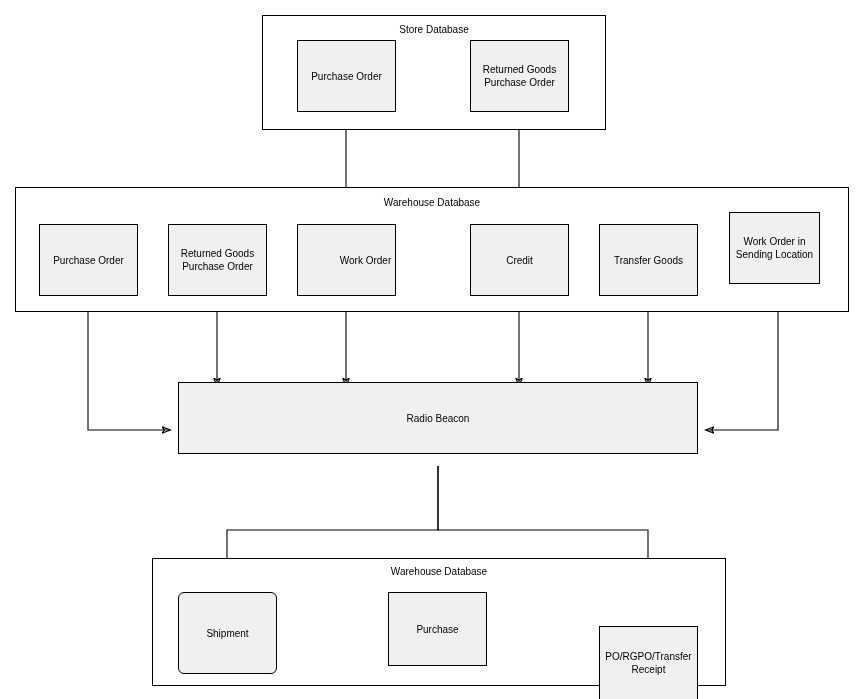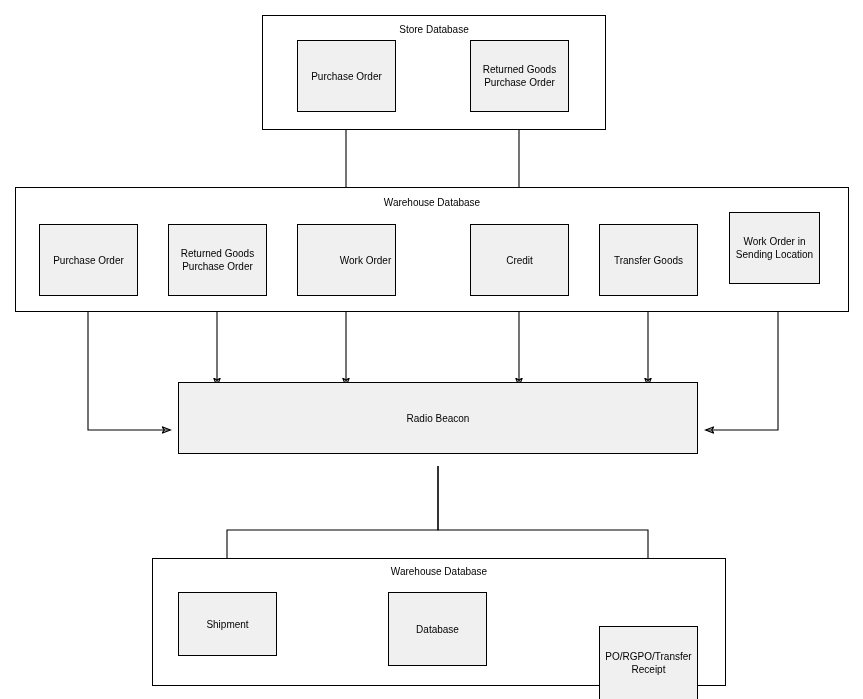--- a/index.html
+++ b/index.html
@@ -107,19 +107,19 @@
 Purchase Order</div>
       <div class="node" style="left: 39px; top: 224px; width: 99px; height: 72px; background: rgb(240, 240, 240); border-color: rgb(0, 0, 0);">Purchase Order</div>
       <div class="node" style="left: 168px; top: 224px; width: 99px; height: 72px; background: rgb(240, 240, 240); border-color: rgb(0, 0, 0);">Returned Goods
 Purchase Order</div>
       <div class="node" style="left: 297px; top: 224px; width: 99px; height: 72px; background: rgb(240, 240, 240); border-color: rgb(0, 0, 0); padding-left: 40px;">Work Order</div>
       <div class="node" style="left: 470px; top: 224px; width: 99px; height: 72px; background: rgb(240, 240, 240); border-color: rgb(0, 0, 0);">Credit</div>
       <div class="node" style="left: 599px; top: 224px; width: 99px; height: 72px; background: rgb(240, 240, 240); border-color: rgb(0, 0, 0);">Transfer Goods</div>
       <div class="node" style="left: 729px; top: 212px; width: 91px; height: 72px; background: rgb(240, 240, 240); border-color: rgb(0, 0, 0);">Work Order in
 Sending Location</div>
       <div class="node" style="left: 178px; top: 382px; width: 520px; height: 72px; background: rgb(240, 240, 240); border-color: rgb(0, 0, 0);">Radio Beacon</div>
-      <div class="node" style="left: 178px; top: 592px; width: 99px; height: 64px; background: rgb(240, 240, 240); border-color: rgb(0, 0, 0);">Shipment</div>
-      <div class="node" style="left: 388px; top: 592px; width: 99px; height: 74px; background: rgb(240, 240, 240); border-color: rgb(0, 0, 0);">Database</div>
+      <div class="node" style="left: 178px; top: 592px; width: 99px; height: 82px; background: rgb(240, 240, 240); border-color: rgb(0, 0, 0); border-radius: 6px;">Shipment</div>
+      <div class="node" style="left: 388px; top: 592px; width: 99px; height: 74px; background: rgb(240, 240, 240); border-color: rgb(0, 0, 0);">Purchase</div>
       <div class="node" style="left: 599px; top: 592px; width: 99px; height: 74px; background: rgb(240, 240, 240); border-color: rgb(0, 0, 0); margin-top: 34px;">PO/RGPO/Transfer
 Receipt</div>
     </div>
 
 </div>
 
 </body></html>

